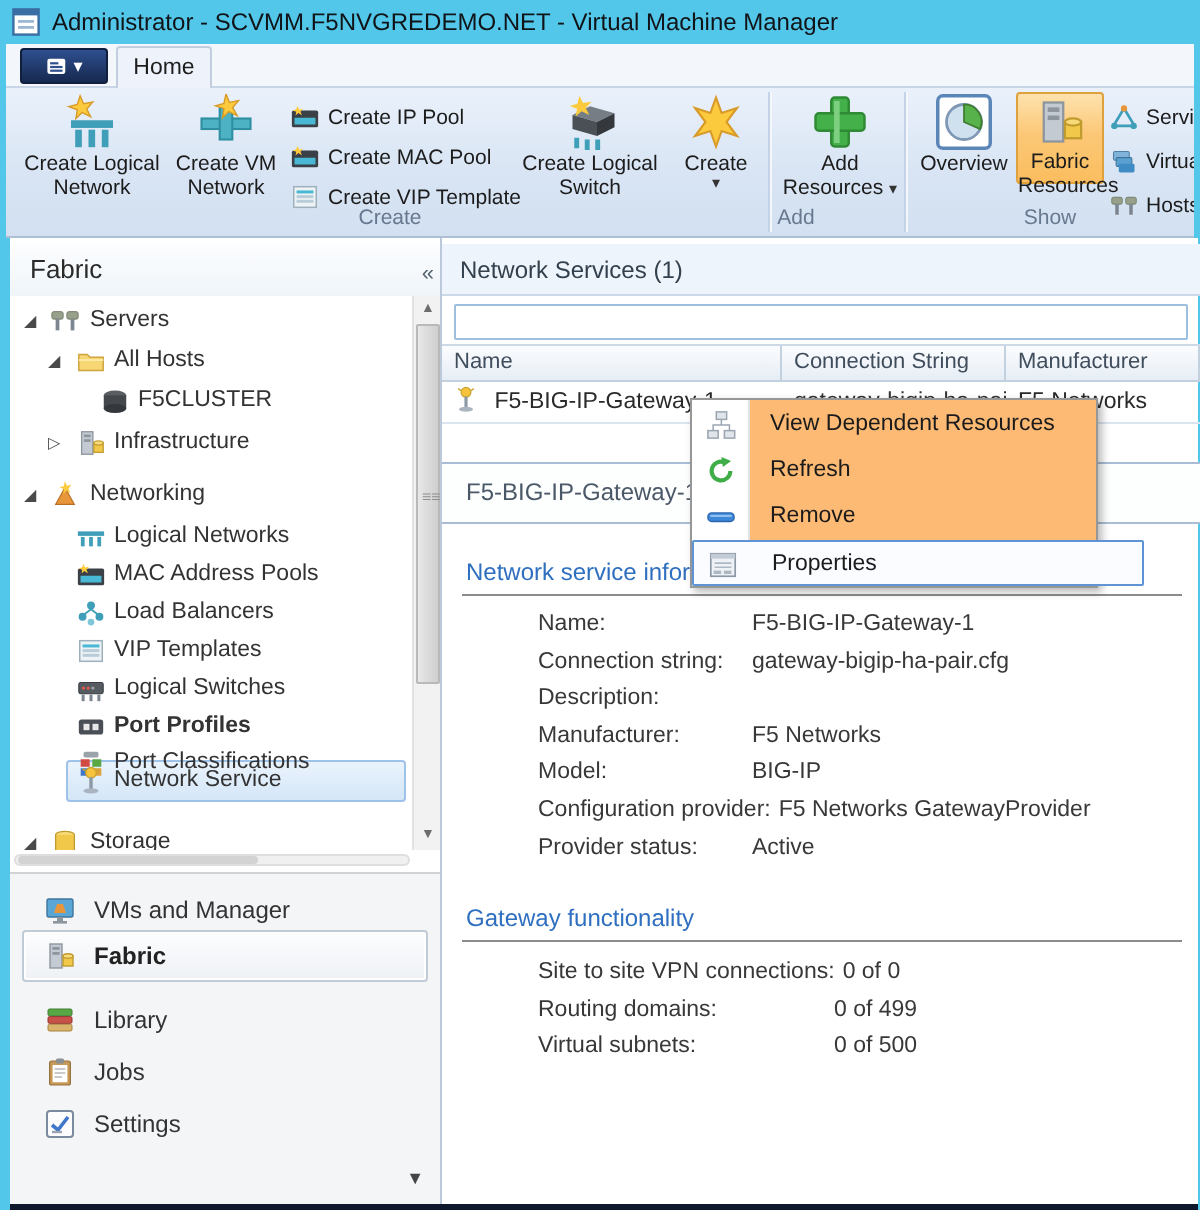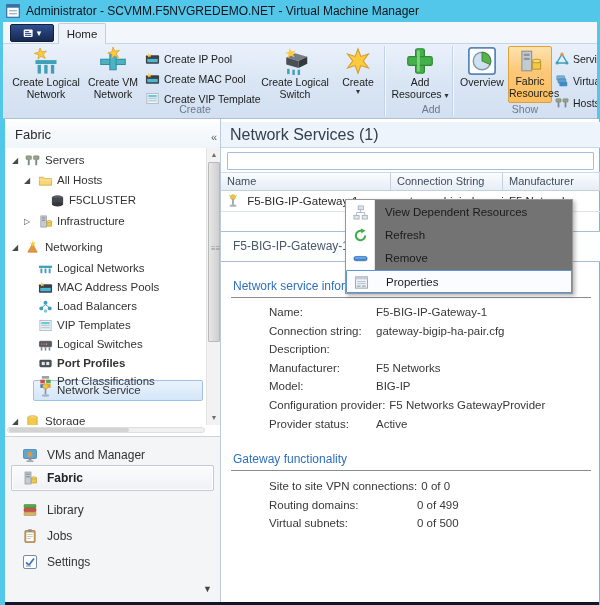--- a/index.html
+++ b/index.html
@@ -53,42 +53,42 @@
   #nav { position:absolute; left:0; top:317px; width:215px; height:166px; background:#f4f5f7; border-top:1px solid #d2d2d2; }
   .nrow { position:absolute; left:0; width:215px; height:22px; line-height:22px; font-size:12px; color:#333; }
   .nrow .nicon { position:absolute; left:17px; top:3px; }
   .nrow .nlabel { position:absolute; left:42px; top:0; }
   #nav-selected-box { position:absolute; left:6px; top:28px; width:203px; height:26px; background:linear-gradient(#fdfdfe,#eef1f5); border:1px solid #c1cbd7; border-radius:2px; box-shadow:inset 0 0 0 1px #fff; }
   .nrow.bold .nlabel { font-weight:bold; color:#222; }
   #nav-more { position:absolute; right:8px; bottom:8px; font-size:9px; color:#444; }
 
   
   #main { position:absolute; left:215px; top:0; width:379px; height:483px; border-left:1px solid #bcc9da; background:#fff; }
-  #main-header { position:absolute; left:0; top:3px; width:379px; height:26px; background:#eef4fb; border-bottom:1px solid #cad8e7; font-size:16px; color:#33404e; line-height:26px; padding-left:9px; }
+  #main-header { position:absolute; left:0; top:3px; width:379px; height:26px; background:#eef4fb; border-bottom:1px solid #cad8e7; font-size:12px; color:#33404e; line-height:26px; padding-left:9px; }
   #filter-input { position:absolute; left:6px; top:33px; width:367px; height:18px; border:1px solid #9ebfde; border-radius:1px; font-size:11px; padding:0 4px; outline:none; }
   #table-header { position:absolute; left:0; top:53px; width:379px; height:19px; display:flex; background:linear-gradient(#fbfcfe,#e6edf5); border-top:1px solid #cdd9e6; border-bottom:1px solid #c3d0de; font-size:11px; color:#3f4d5c; }
   .thcell { border-right:1px solid #c3d0de; padding-left:6px; line-height:17px; white-space:nowrap; overflow:hidden; }
   #th-name { width:170px; } #th-conn { width:112px; } #th-manu { flex:1; }
   #table-row { position:absolute; left:0; top:72px; width:379px; height:21px; display:flex; font-size:11.5px; color:#2a2a2a; border-bottom:1px solid #dbe5ef; }
   .tdcell { white-space:nowrap; overflow:hidden; line-height:21px; }
   #td-name { width:170px; padding-left:5px; } #td-conn { width:112px; padding-left:6px; color:#333; } #td-manu { flex:1; padding-left:6px; }
   #td-name .gicon { vertical-align:-3px; margin-right:4px; }
 
   
   #details-band { position:absolute; left:0; top:112px; width:379px; height:31px; background:#fdfefe; border-top:1px solid #a9bed4; border-bottom:1px solid #a9bed4; font-size:12px; color:#4a5868; line-height:29px; padding-left:12px; }
   .dheading { position:absolute; left:12px; font-size:12px; color:#2e6fc0; }
   .dhr { position:absolute; left:10px; width:360px; height:1px; background:#8c8c8c; }
   .drows { position:absolute; left:12px; width:360px;margin-left:36px; }
   .drow { display:flex; height:18.6px; line-height:18.6px; font-size:11.5px; color:#383838; }
   .drow .dl { flex:0 0 auto; min-width:107px; padding-right:4px; white-space:nowrap; }
   .drows.g .drow .dl { min-width:148px; }
   .drow .dv { white-space:nowrap; }
 
   
-  #context-menu { position:absolute; left:345px; top:199px; width:228px; height:95px; background:#737373; border:1px solid #979797; box-shadow:2px 2px 4px rgba(0,0,0,.28); z-index:50; }
+  #context-menu { position:absolute; left:345px; top:199px; width:204px; height:95px; background:#fdba74; border:1px solid #979797; box-shadow:2px 2px 4px rgba(0,0,0,.28); z-index:50; }
   #context-menu .gutter { position:absolute; left:0; top:0; width:29px; height:93px; border-right:1px solid #e2e2e2; background:#fff; }
   .mitem { position:absolute; left:0; width:226px; height:23px; line-height:23px; font-size:11.5px; color:#1b1b1b; }
   .mitem .micon { position:absolute; left:7px; top:4px; }
   .mitem .mlabel { position:absolute; left:39px; top:0; white-space:nowrap; }
   .mitem.hl { border:1px solid #5e94d4; border-radius:1px; background:#fafcff; }
 </style>
 </head>
 <body>
 
 <svg width="0" height="0" style="position:absolute">
@@ -345,21 +345,21 @@
       <span>Add Resources</span>
       <span class="caret">▾</span>
     </div>
     <div class="rsep" style="left:449px;"></div>
     <div class="rbig" style="left:453px; width:52px;">
       <svg class="bicon" width="28" height="28" viewBox="0 0 16 16">
           <use href="#sym-pie"></use>
         </svg>
       <span>Overview</span>
     </div>
-    <div class="rbig" id="btn-fabric-resources" style="left:505px; width:44px; height:57px;">
+    <div class="rbig" id="btn-fabric-resources" style="left:505px; width:44px; height:46px;">
       <svg class="bicon" width="26" height="26" viewBox="0 0 16 16">
           <use href="#sym-tower"></use>
         </svg>
       <span>Fabric Resources</span>
     </div>
     <div class="rsmall" style="left:552px; top:6px;">
       <svg width="14" height="14" viewBox="0 0 16 16">
           <use href="#sym-services"></use>
         </svg>
       <span>Services</span>
@@ -370,21 +370,21 @@
         </svg>
       <span>Virtual Ma</span>
     </div>
     <div class="rsmall" style="left:552px; top:50px;">
       <svg width="14" height="14" viewBox="0 0 16 16">
           <use href="#sym-totem2"></use>
         </svg>
       <span>Hosts</span>
     </div>
     <div class="rgrouplabel" style="left:4px; width:376px;">Create</div>
-    <div class="rgrouplabel" style="left:396px; width:64px;">Add</div>
+    <div class="rgrouplabel" style="left:363px; width:64px;">Add</div>
     <div class="rgrouplabel" style="left:452px; width:140px;">Show</div>
   </div>
 
   <div id="body">
 
     <div id="sidebar">
       <div id="sidebar-header">
         <span>Fabric</span>
         <span id="collapse-pane">«</span>
       </div>

